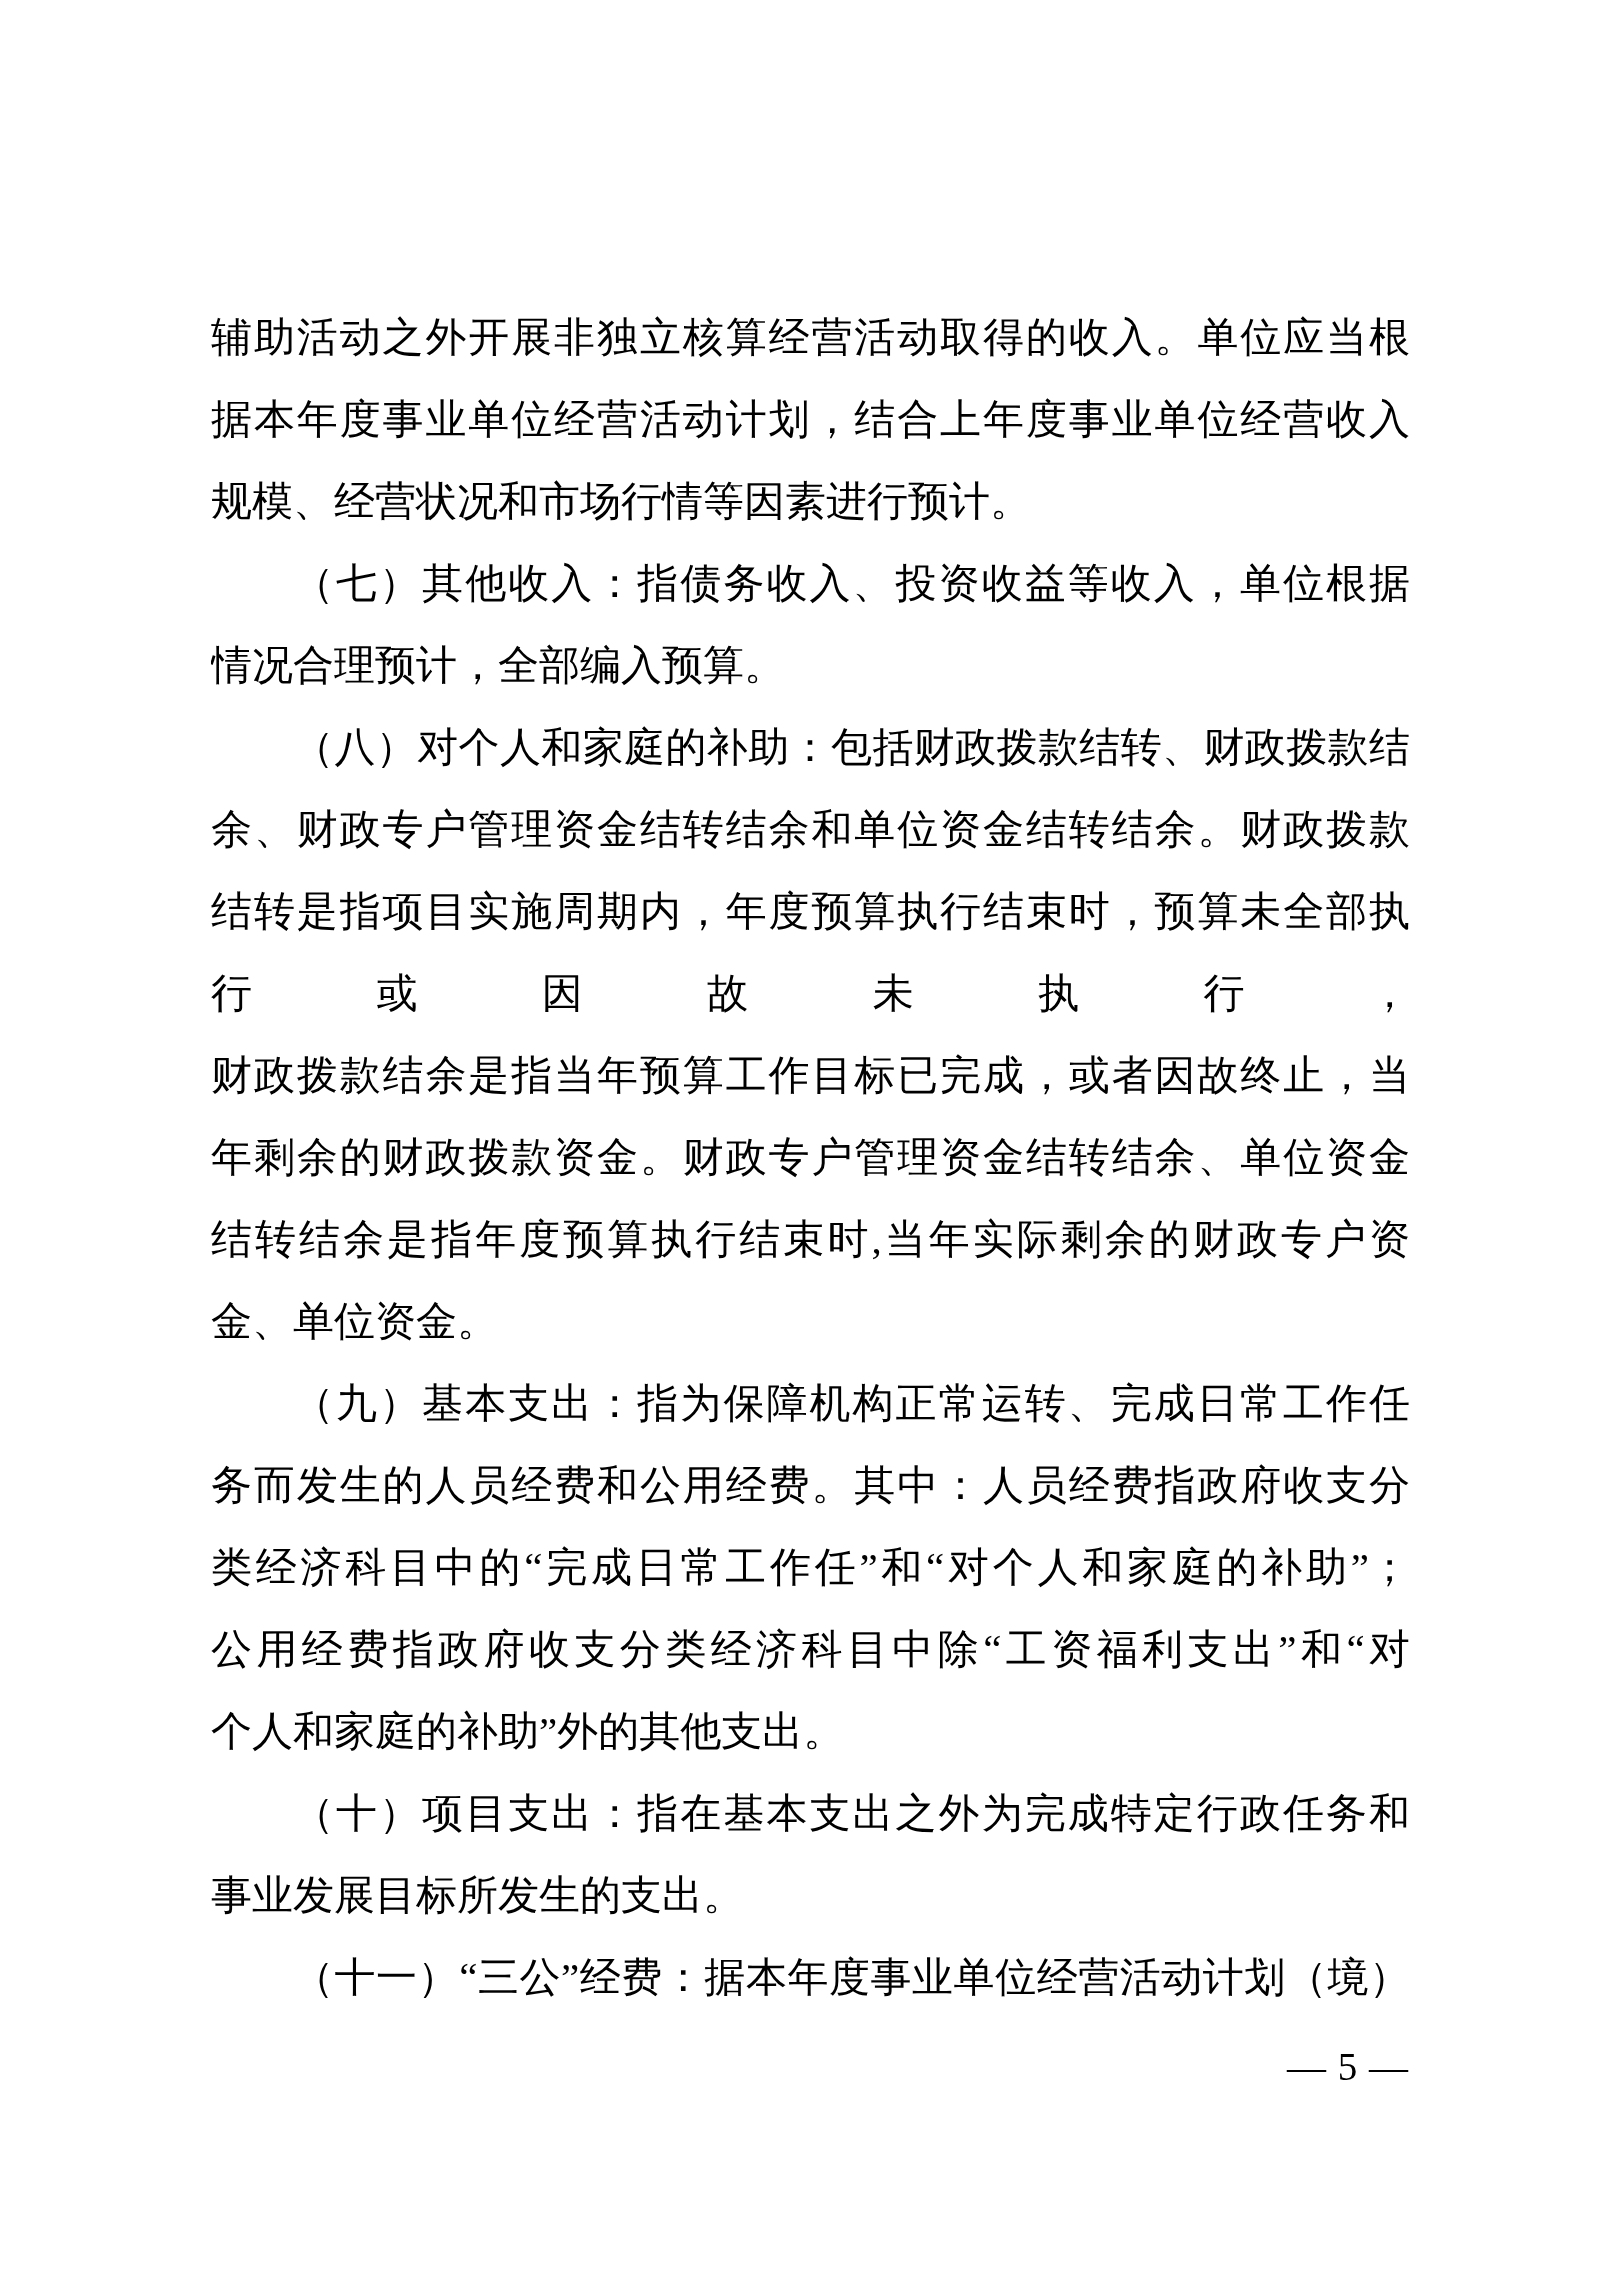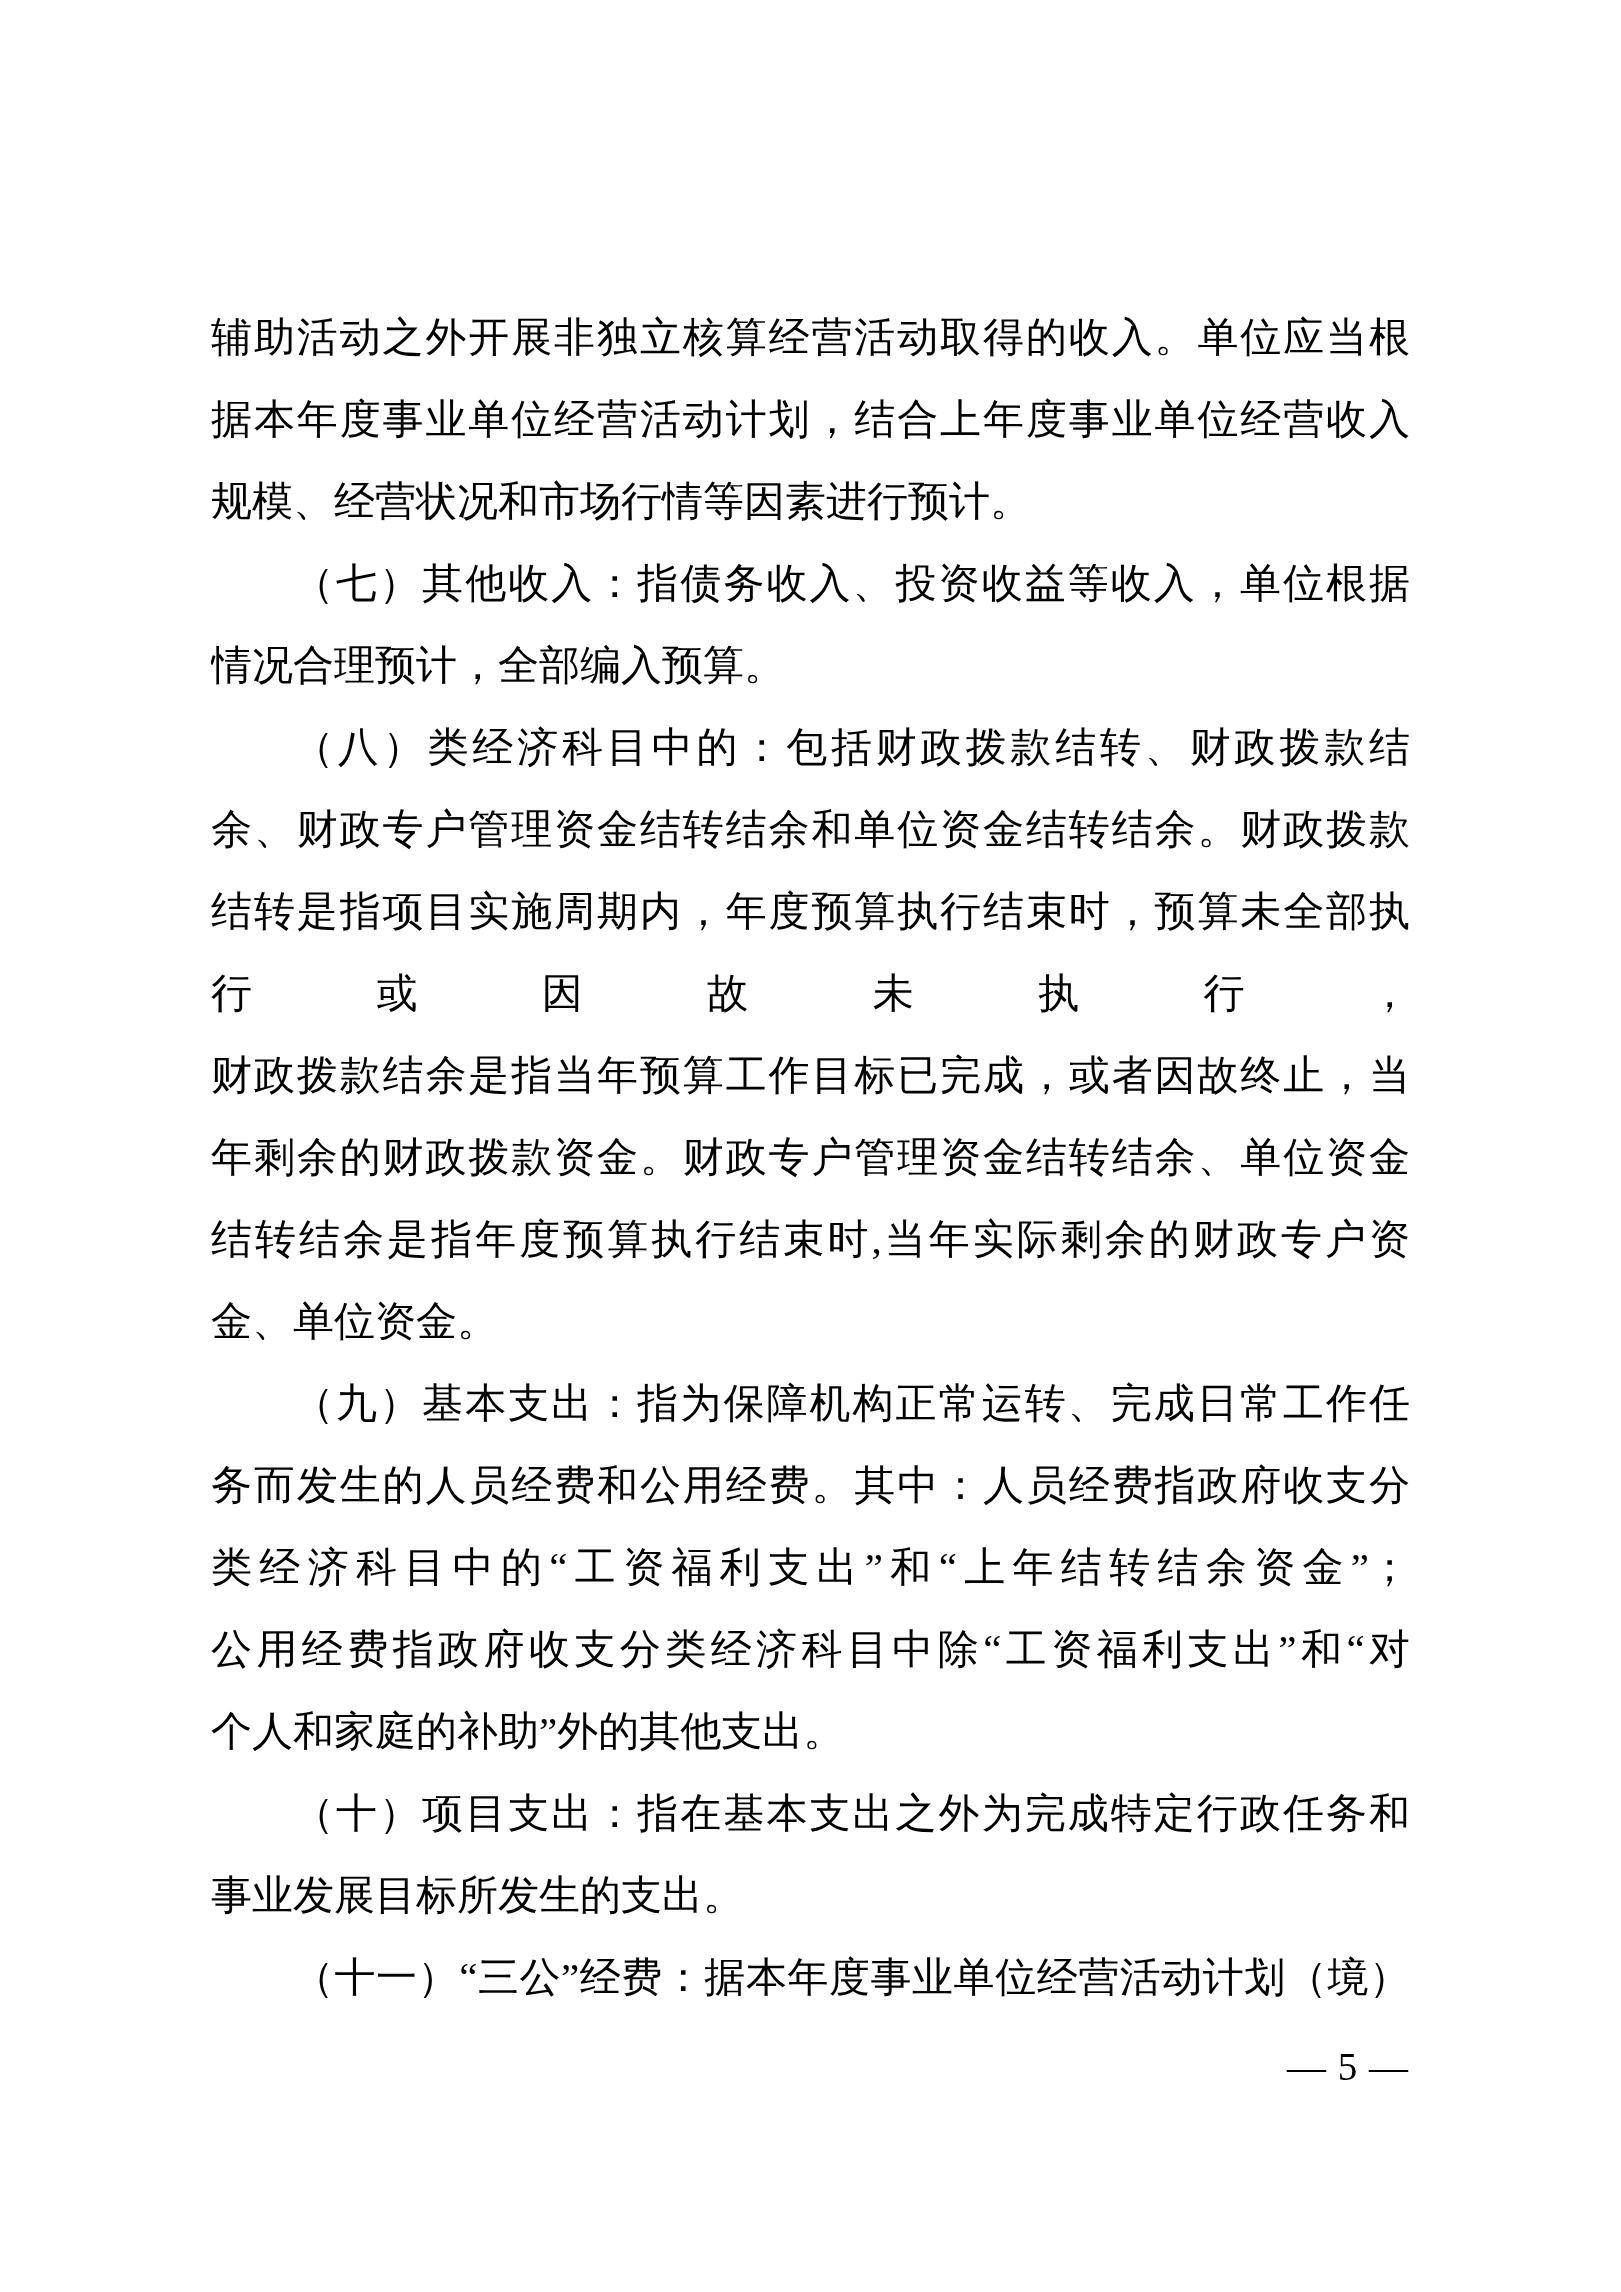--- a/index.html
+++ b/index.html
@@ -73,34 +73,34 @@
       <div class="line"><span>据本年度事业单位经营活动计划，结合上年度事业单位经营收入</span></div>
       <div class="line end"><span>规模、经营状况和市场行情等因素进行预计。</span></div>
     </div>
 
     <div class="para">
       <div class="line indent"><span class="lead">（七）其他收入：</span><span>指债务收入、投资收益等收入，单位根据</span></div>
       <div class="line end"><span>情况合理预计，全部编入预算。</span></div>
     </div>
 
     <div class="para">
-      <div class="line indent"><span class="lead">（八）类经济科目中的：</span><span>包括财政拨款结转、财政拨款结</span></div>
+      <div class="line indent"><span class="lead">（八）对个人和家庭的补助：</span><span>包括财政拨款结转、财政拨款结</span></div>
       <div class="line"><span>余、财政专户管理资金结转结余和单位资金结转结余。财政拨款</span></div>
       <div class="line"><span>结转是指项目实施周期内，年度预算执行结束时，预算未全部执</span></div>
       <div class="line"><span>行或因故未执行，财政专户管理资金结转结余和单位资金结转结余。</span></div>
       <div class="line"><span>财政拨款结余是指当年预算工作目标已完成，或者因故终止，当</span></div>
       <div class="line"><span>年剩余的财政拨款资金。财政专户管理资金结转结余、单位资金</span></div>
       <div class="line"><span>结转结余是指年度预算执行结束时,当年实际剩余的财政专户资</span></div>
       <div class="line end"><span>金、单位资金。</span></div>
     </div>
 
     <div class="para">
       <div class="line indent"><span class="lead">（九）基本支出：</span><span>指为保障机构正常运转、完成日常工作任</span></div>
       <div class="line"><span>务而发生的人员经费和公用经费。其中：人员经费指政府收支分</span></div>
-      <div class="line"><span>类经济科目中的“工资福利支出”和“上年结转结余资金”；</span></div>
+      <div class="line"><span>类经济科目中的“完成日常工作任”和“对个人和家庭的补助”；</span></div>
       <div class="line"><span>公用经费指政府收支分类经济科目中除“工资福利支出”和“对</span></div>
       <div class="line end"><span>个人和家庭的补助”外的其他支出。</span></div>
     </div>
 
     <div class="para">
       <div class="line indent"><span class="lead">（十）项目支出：</span><span>指在基本支出之外为完成特定行政任务和</span></div>
       <div class="line end"><span>事业发展目标所发生的支出。</span></div>
     </div>
 
     <div class="para">

